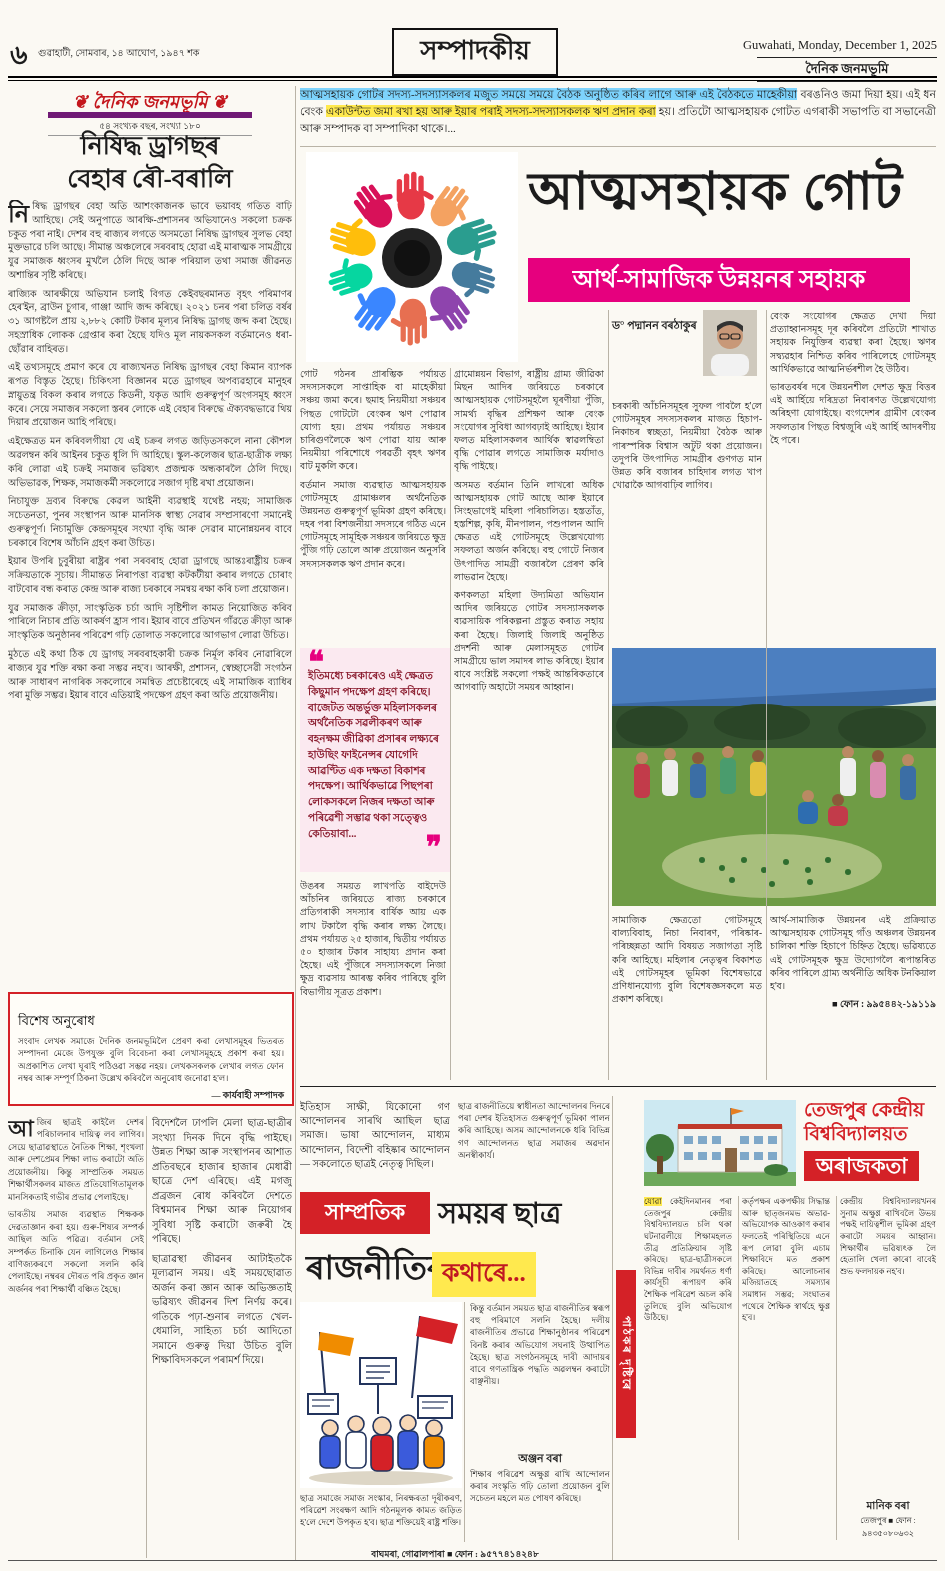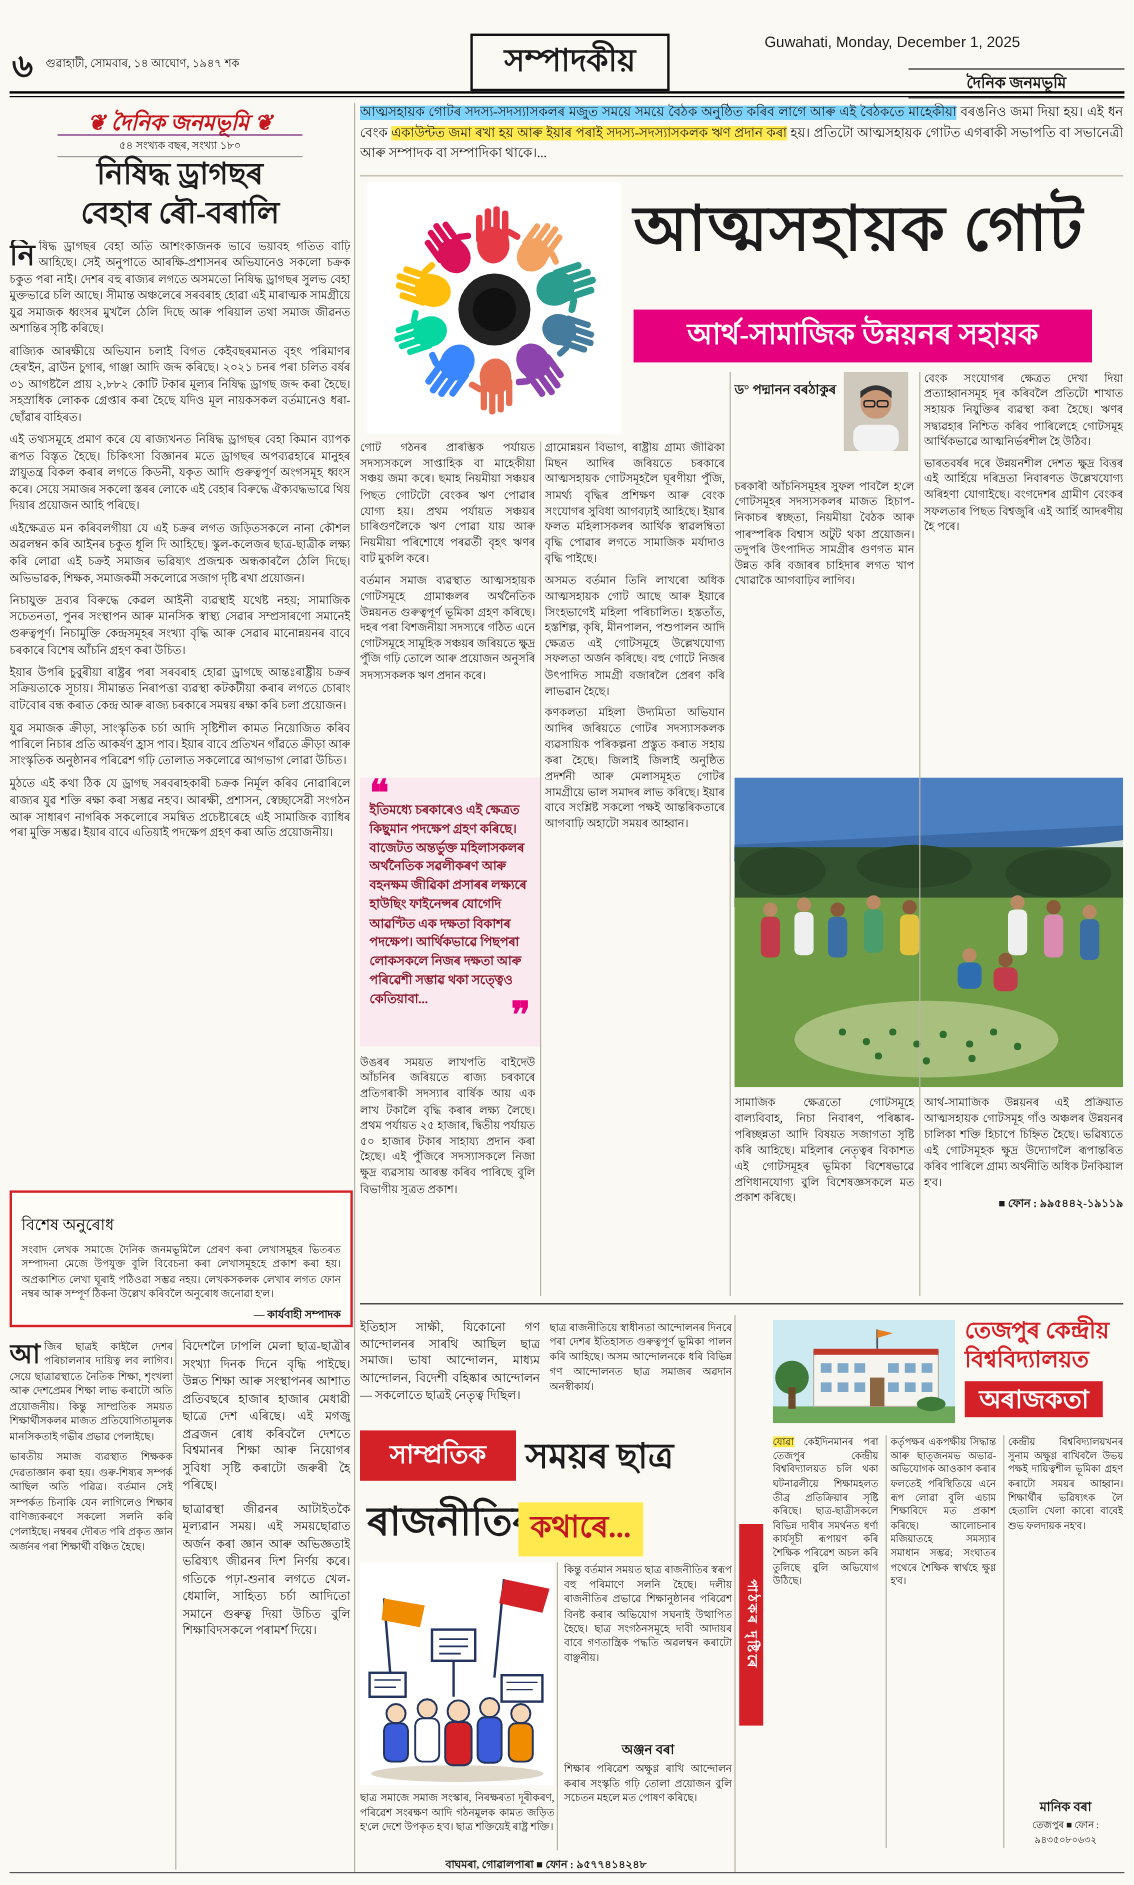--- a/index.html
+++ b/index.html
@@ -10,28 +10,28 @@
   .para{margin:0 0 5px 0;}
   .clip{overflow:hidden;}
   .vline{position:absolute;width:1px;background:#b9b3a6;}
   .hline{position:absolute;}
 
   
   #pageno{left:10px;top:34px;font-size:27px;font-weight:bold;}
   #date-as{left:38px;top:46px;font-size:9.5px;}
   #section-box{left:392px;top:28px;width:162px;height:44px;border:2px solid #111;
                display:flex;align-items:center;justify-content:center;font-size:26px;font-weight:bold;background:#fbf9f3;}
-  #date-en{left:637px;top:28px;width:300px;text-align:left;font-size:12.5px;font-family:Liberation Sans, sans-serif;}
+  #date-en{left:637px;top:38px;width:300px;text-align:right;font-size:12.5px;font-family:Liberation Serif, serif;}
   #right-masthead{left:757px;top:57px;width:180px;text-align:center;font-size:13px;font-weight:bold;
                   border-top:1px solid #222;border-bottom:1px solid #222;padding:1px 0;}
   #rule-top{left:8px;top:76px;width:929px;height:2px;border-top:2px solid #000;border-bottom:1px solid #000;}
 
   
   #ed-masthead{left:8px;top:88px;width:284px;text-align:center;color:#c4161c;font-size:18px;font-weight:bold;font-style:italic;}
-  #ed-issue{left:48px;top:112px;width:204px;text-align:center;font-size:9px;border-top:1px solid #701a75;border-bottom:1px solid #999;padding:1px 0;}
+  #ed-issue{left:48px;top:112px;width:204px;text-align:center;font-size:9px;border-top:6px solid #701a75;border-bottom:1px solid #999;padding:1px 0;}
   #ed-headline{left:8px;top:130px;width:284px;text-align:center;font-size:25px;font-weight:bold;line-height:1.3;}
   #ed-body{left:8px;top:200px;width:284px;height:786px;font-size:9.5px;line-height:1.45;}
   #ed-body .lead::first-letter{font-size:24px;font-weight:bold;float:left;line-height:1;padding:2px 3px 0 0;}
   #special-box{left:8px;top:992px;width:266px;height:100px;border:2px solid #d42127;padding:5px 8px;background:#fffdf8;}
   #special-title{color:#000000;font-weight:normal;font-size:13px;margin:12px 0 3px 0;}
   #special-body{font-size:8.6px;line-height:1.45;}
   #special-sig{text-align:right;font-weight:bold;font-size:9px;margin-top:3px;}
 
   
   #bl-col1{left:8px;top:1116px;width:136px;height:440px;font-size:8.6px;line-height:1.45;}

